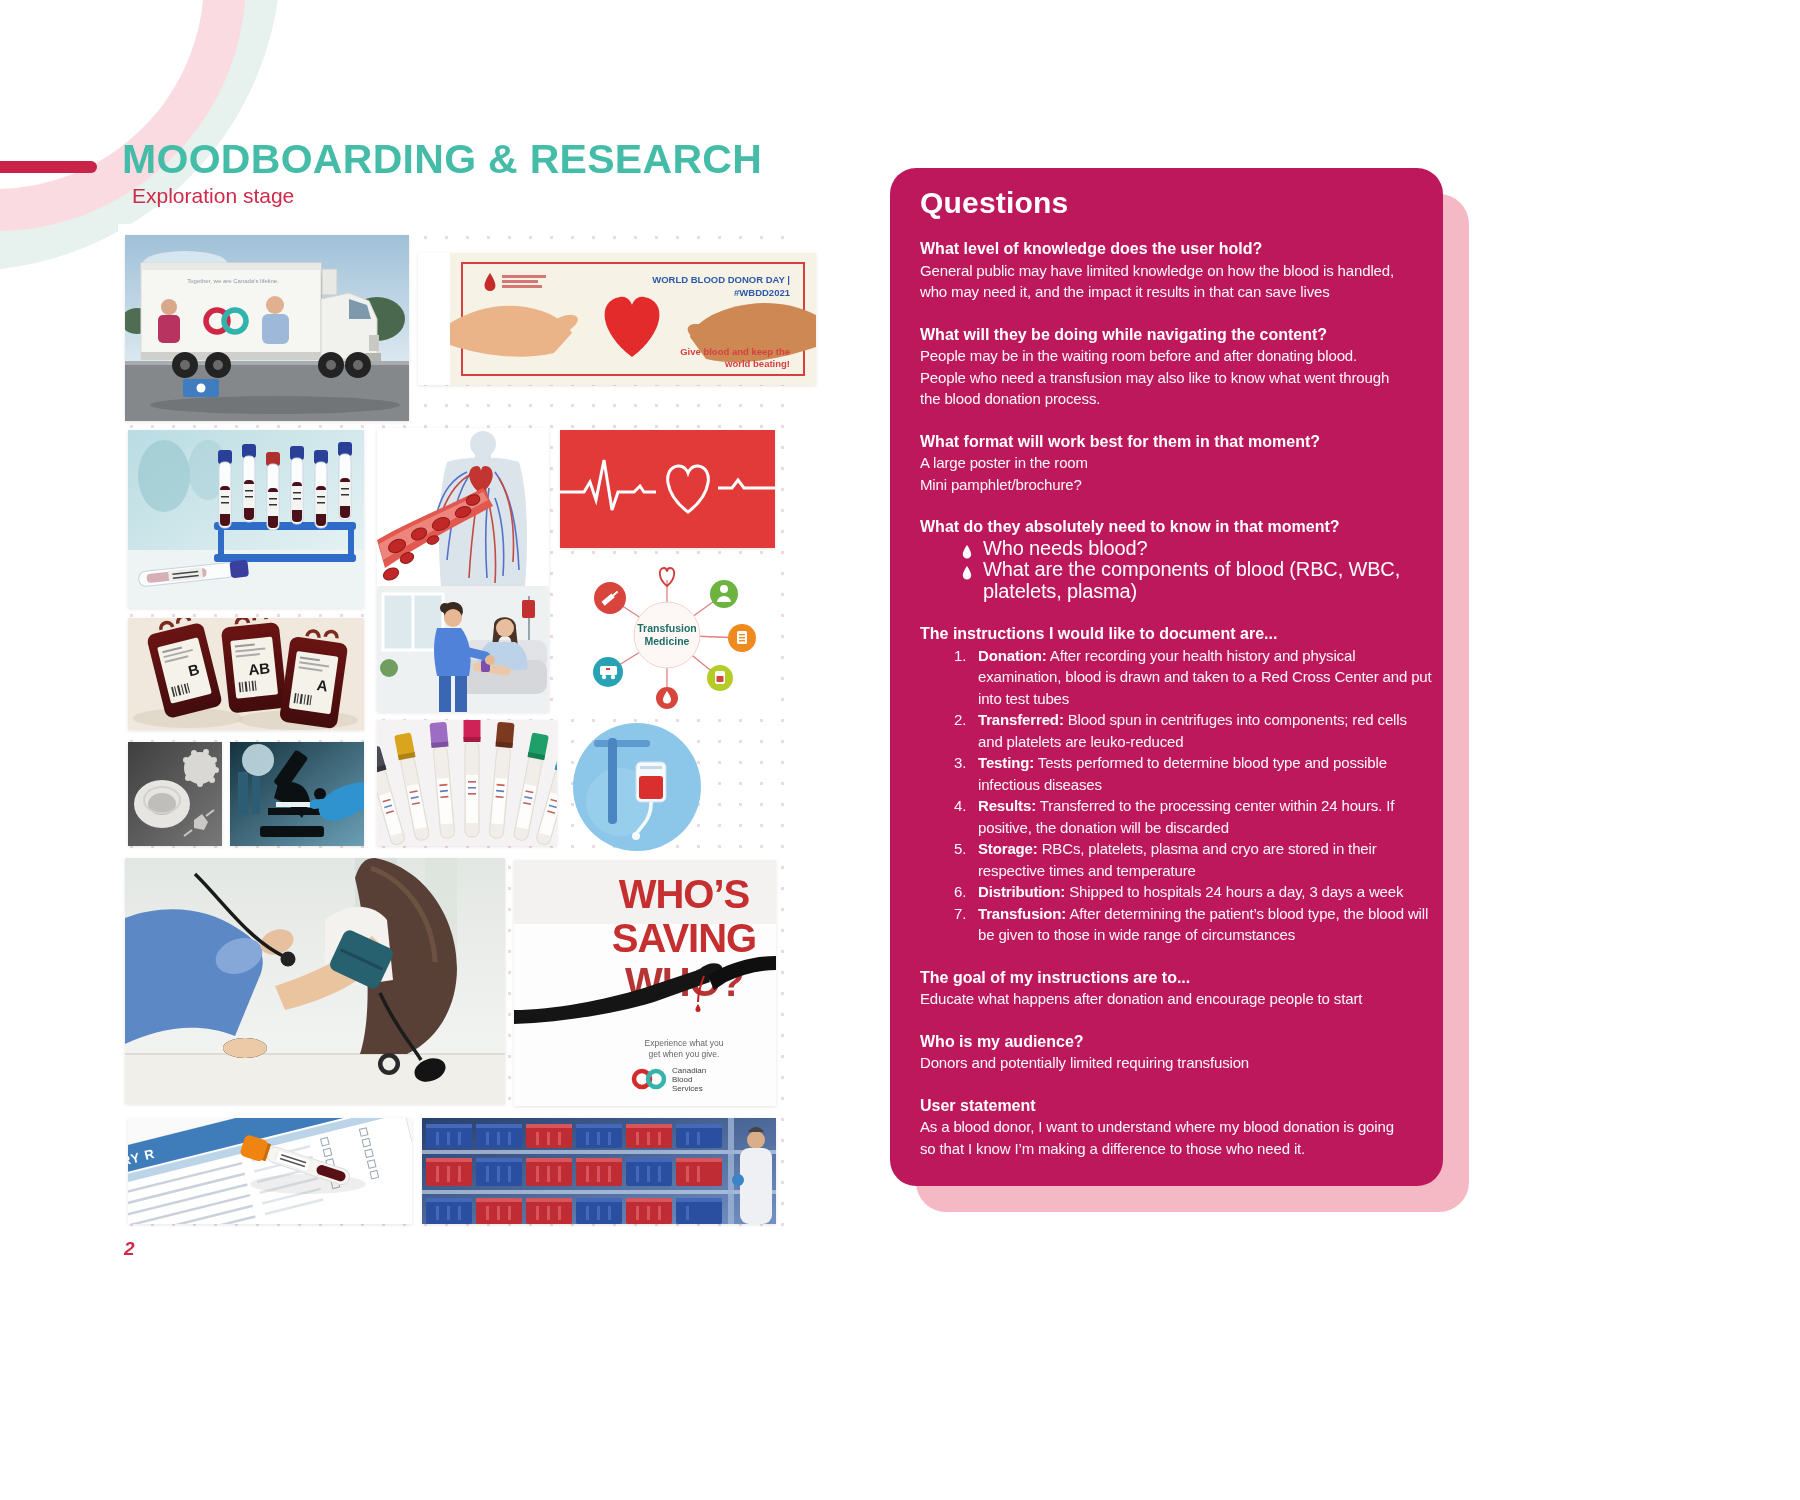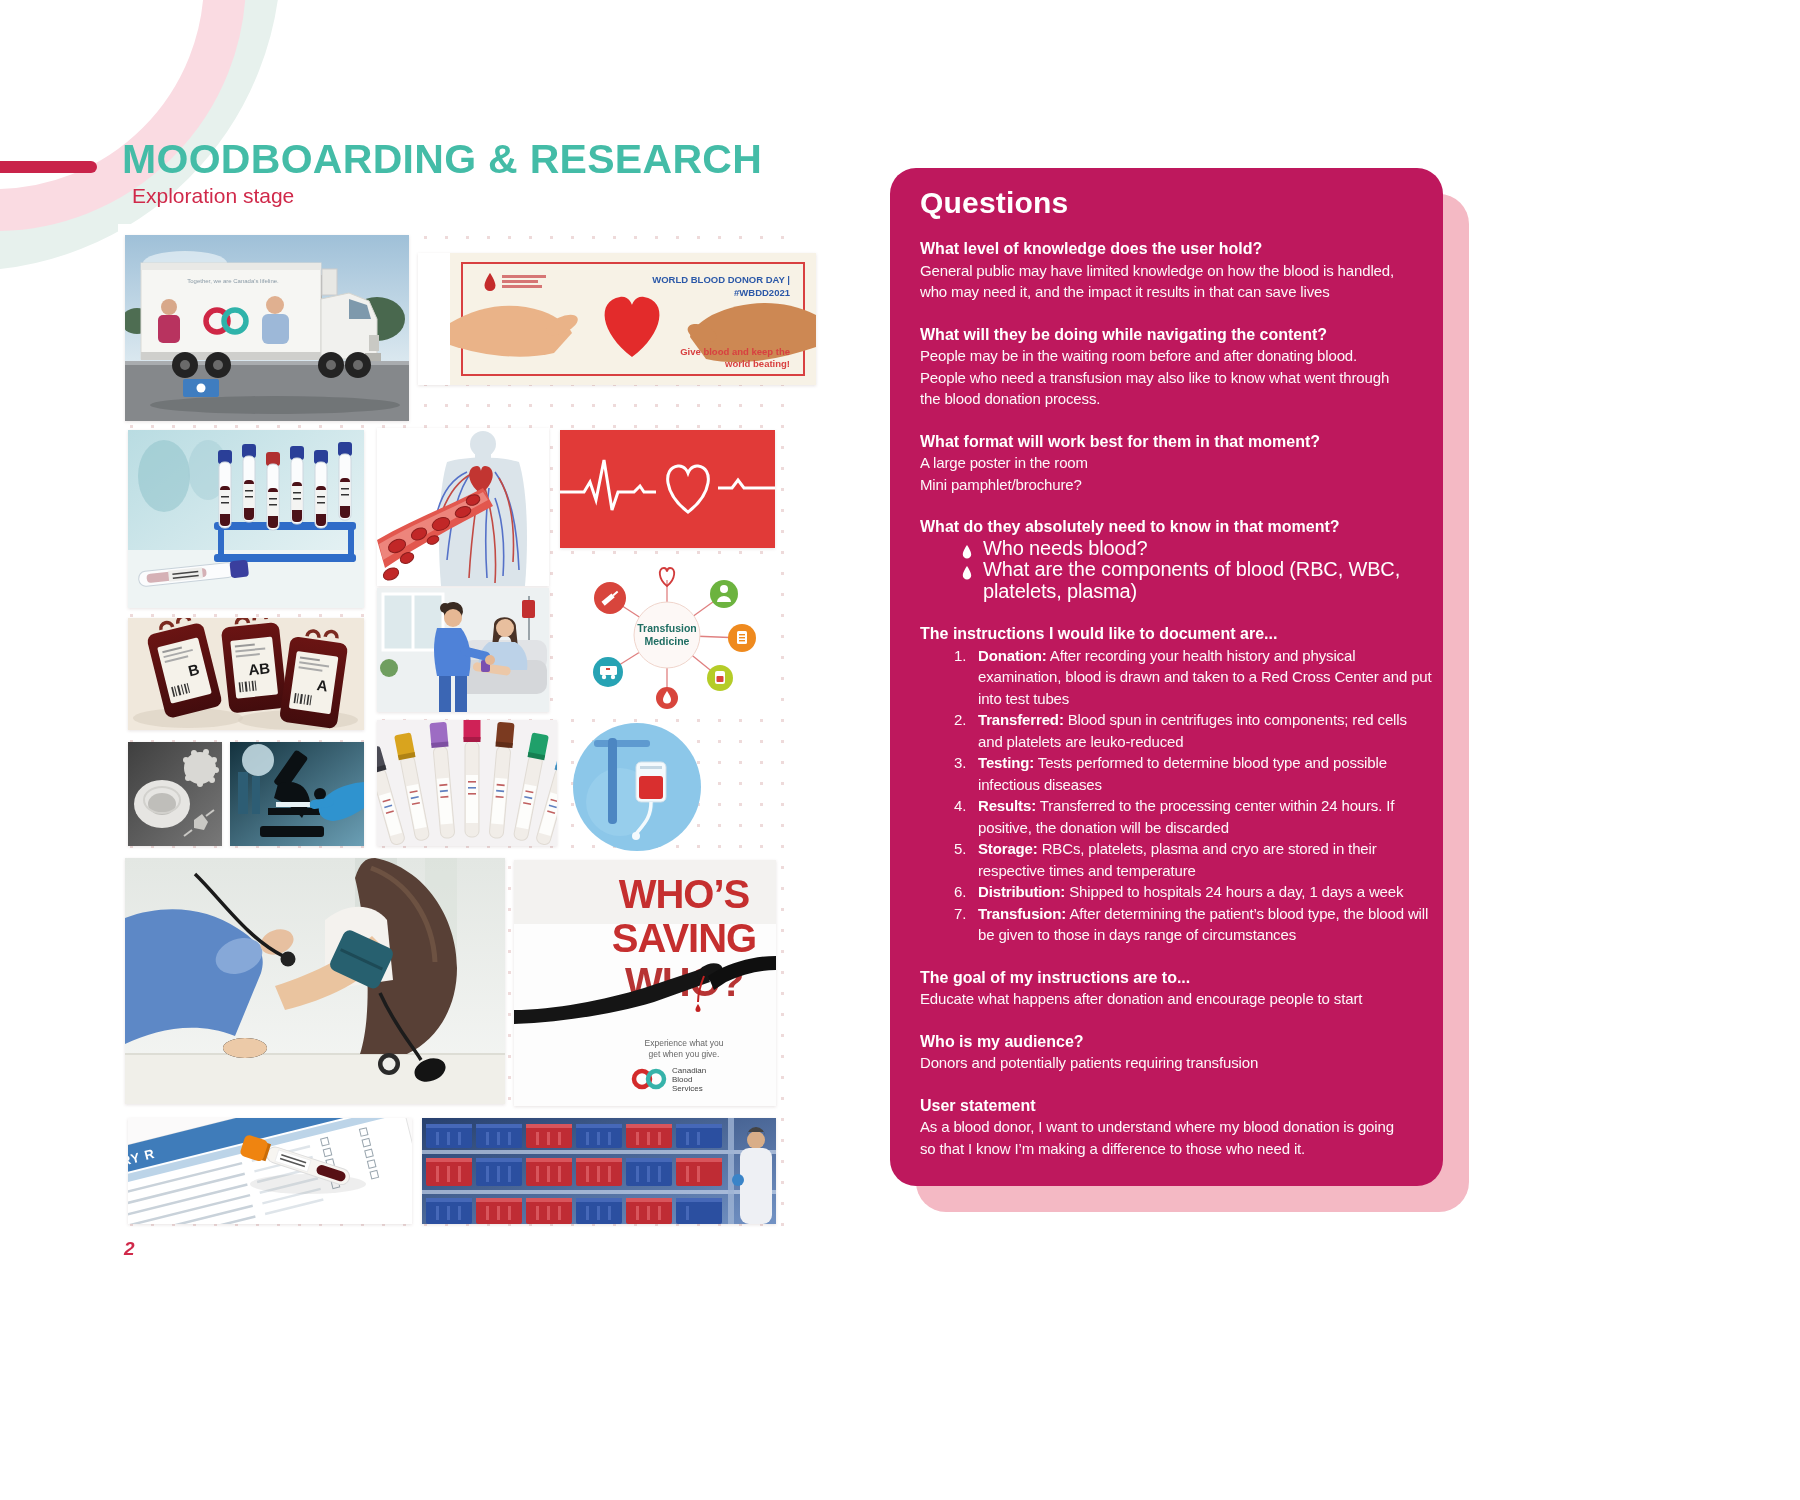--- a/index.html
+++ b/index.html
@@ -852,32 +852,32 @@
       </div>
     </section>
 
     <section>
       <div class="sh">The instructions I would like to document are...</div>
       <div class="li"><span class="num">1.</span><b>Donation:</b> <span>After recording your health history and physical examination, blood is drawn and taken to a Red Cross Center and put into test tubes</span></div>
       <div class="li"><span class="num">2.</span><b>Transferred:</b> <span>Blood spun in centrifuges into components; red cells and platelets are leuko-reduced</span></div>
       <div class="li"><span class="num">3.</span><b>Testing:</b> <span>Tests performed to determine blood type and possible infectious diseases</span></div>
       <div class="li"><span class="num">4.</span><b>Results:</b> <span>Transferred to the processing center within 24 hours. If positive, the donation will be discarded</span></div>
       <div class="li"><span class="num">5.</span><b>Storage:</b> <span>RBCs, platelets, plasma and cryo are stored in their respective times and temperature</span></div>
-      <div class="li"><span class="num">6.</span><b>Distribution:</b> <span>Shipped to hospitals 24 hours a day, 1 days a week</span></div>
-      <div class="li"><span class="num">7.</span><b>Transfusion:</b> <span>After determining the patient’s blood type, the blood will be given to those in days range of circumstances</span></div>
+      <div class="li"><span class="num">6.</span><b>Distribution:</b> <span>Shipped to hospitals 24 hours a day, 3 days a week</span></div>
+      <div class="li"><span class="num">7.</span><b>Transfusion:</b> <span>After determining the patient’s blood type, the blood will be given to those in wide range of circumstances</span></div>
     </section>
 
     <section>
       <div class="sh">The goal of my instructions are to...</div>
       <div class="pline">Educate what happens after donation and encourage people to start</div>
     </section>
 
     <section>
       <div class="sh">Who is my audience?</div>
-      <div class="pline">Donors and potentially patients requiring transfusion</div>
+      <div class="pline">Donors and potentially limited requiring transfusion</div>
     </section>
 
     <section>
       <div class="sh">User statement</div>
       <div class="pline">As a blood donor, I want to understand where my blood donation is going</div>
       <div class="pline">so that I know I’m making a difference to those who need it.</div>
     </section>
   </div>
 
   <div class="page-number">2</div>

